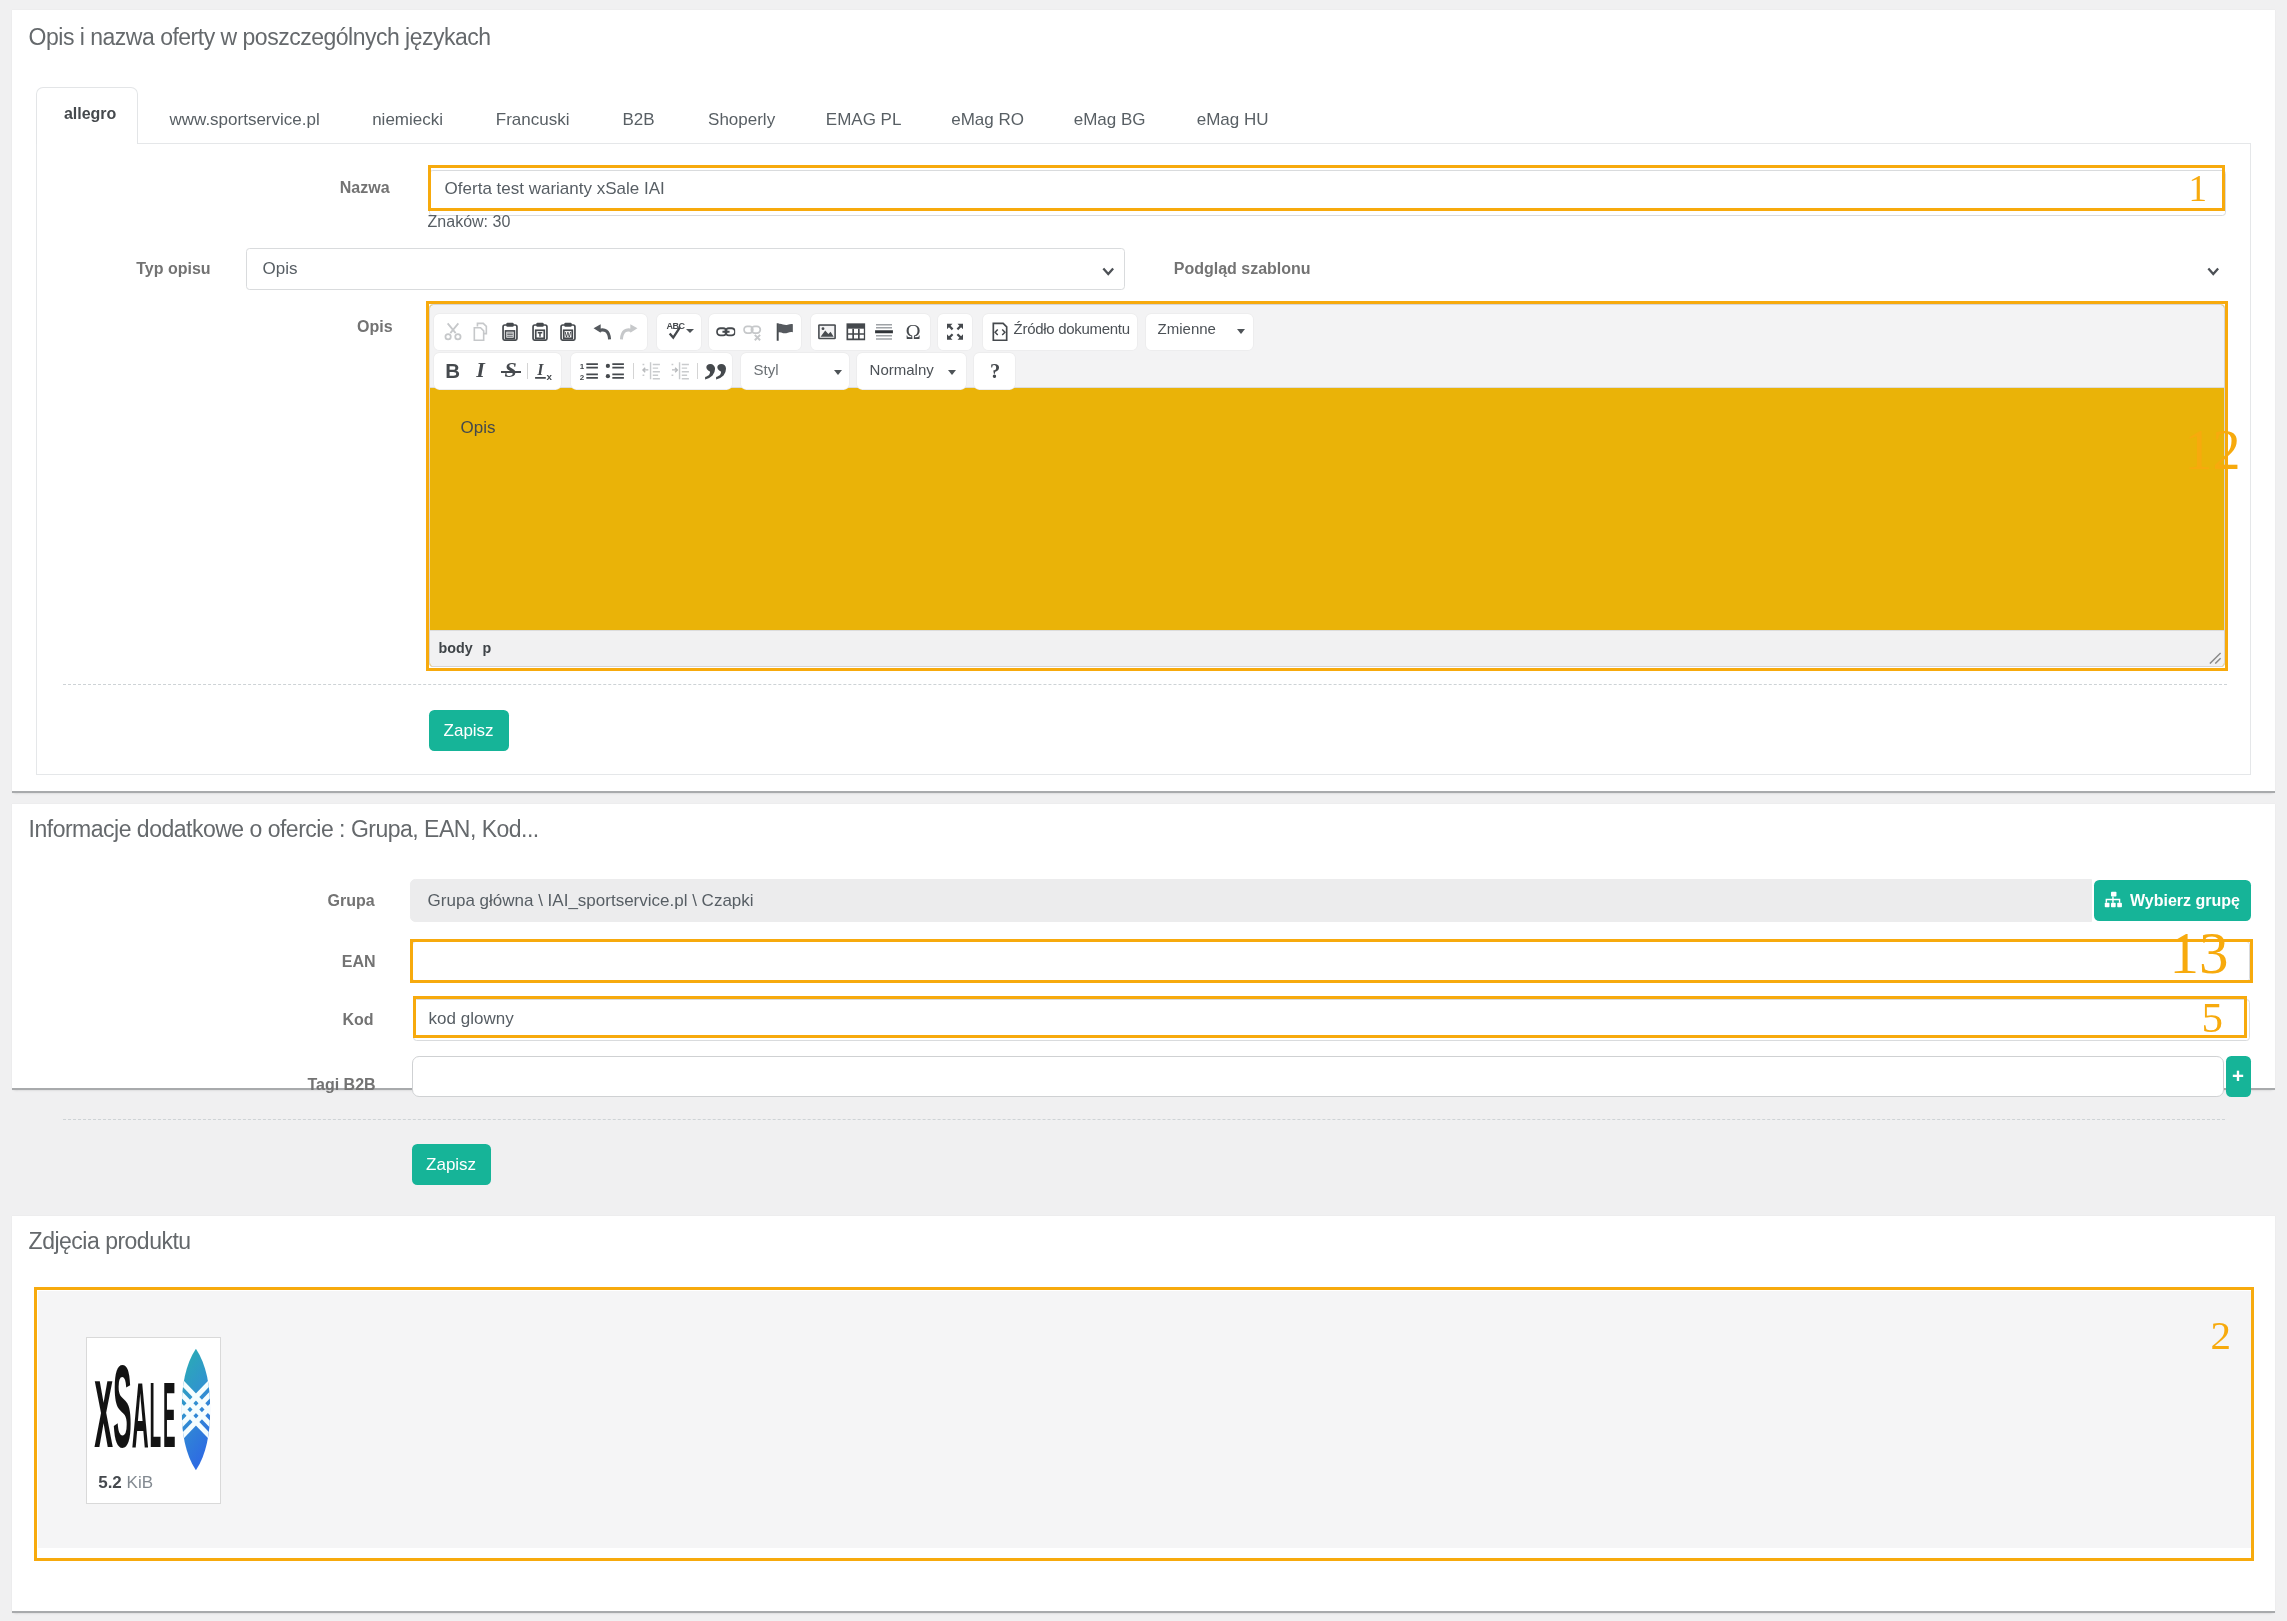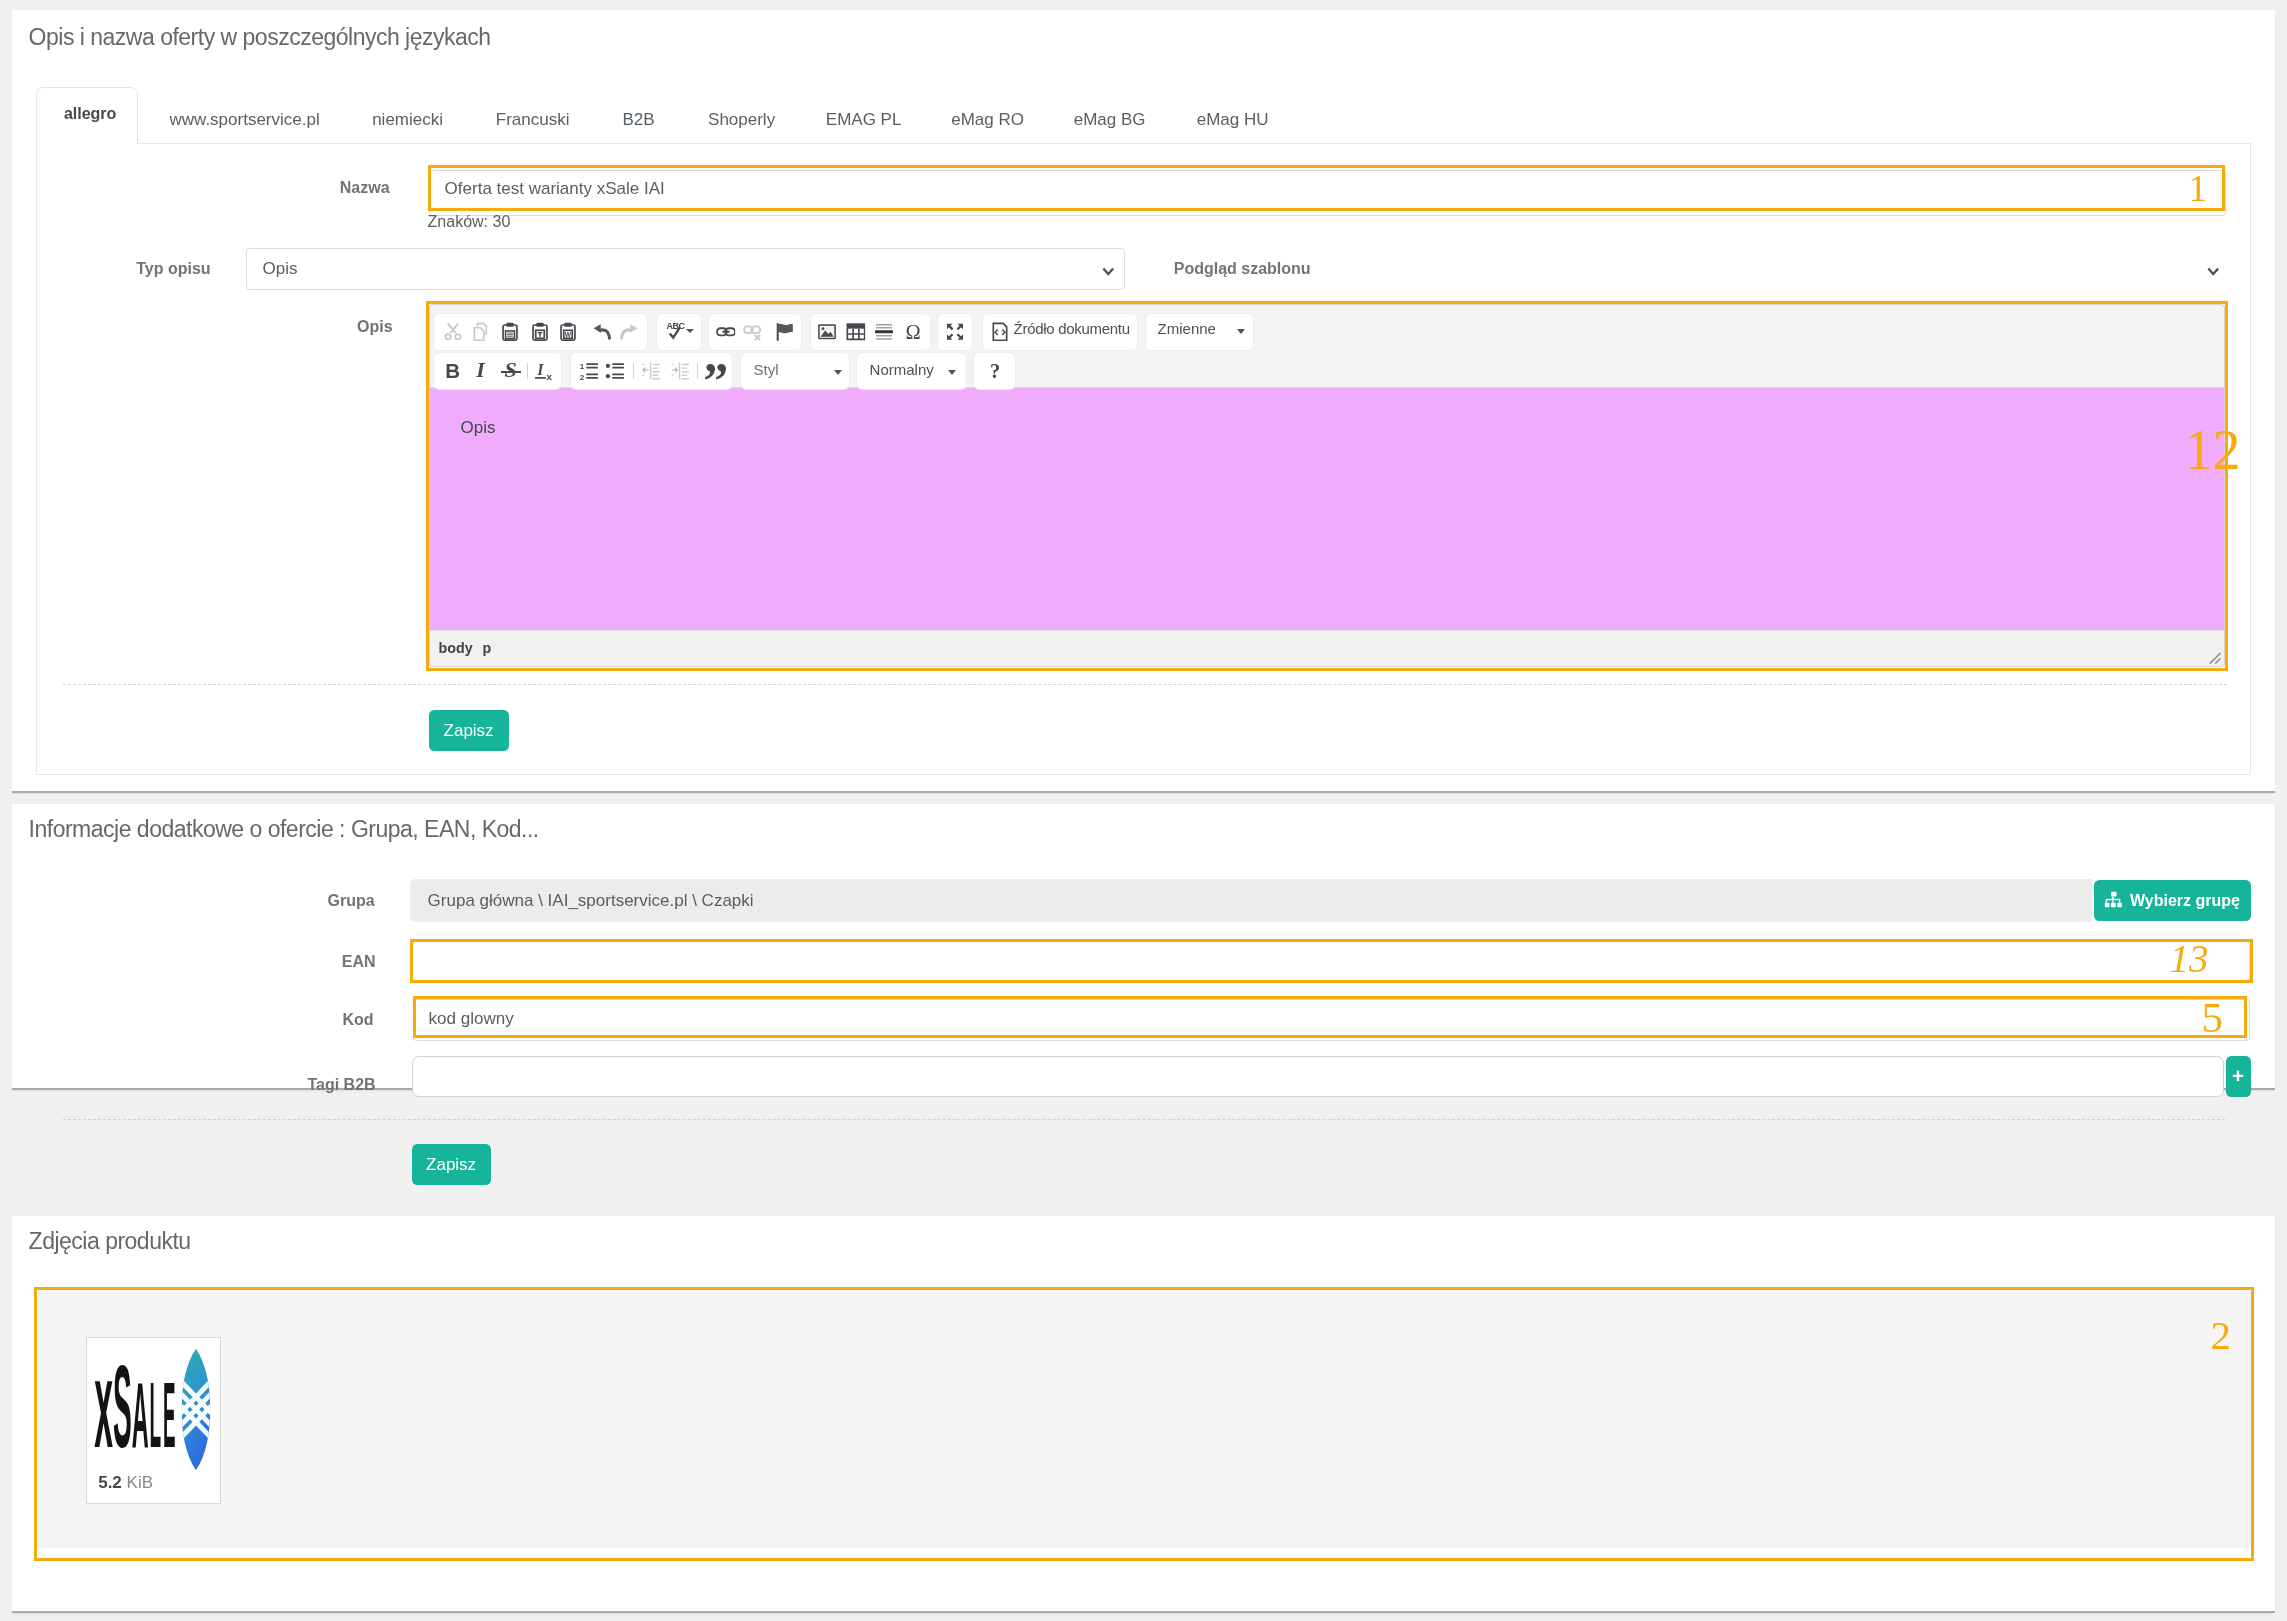--- a/index.html
+++ b/index.html
@@ -44,21 +44,21 @@
     border-radius:7.1px 7.1px 0 0; z-index:5; padding-left:7.1px;
     text-align:center; line-height:51px; font-size:16px; font-weight:bold; color:#45494d;
   }
   #tabpane {
     position:absolute; left:24px; top:133px; width:2215px; height:632px;
     border:0.9px solid #e5e7e9;
   }
   
   #editor {
     position:absolute; left:417px; top:294px; width:1796px; height:363px;
-    border:0.9px solid #d5d5d5; border-radius:3.6px; background:#f0abfc;
+    border:0.9px solid #d5d5d5; border-radius:3.6px; background:#eab308;
   }
   #toolbar {
     position:absolute; left:0; top:0; width:1794px; height:83px;
     background:#f3f3f4; border-bottom:0.9px solid #dcdcdc; border-radius:3.6px 3.6px 0 0;
   }
   .tgrp { position:absolute; background:#fff; border-radius:5.3px; box-shadow:0 0 0 0.9px #ededee; }
   .tgrp.r1 { top:9px; height:36px; }
   .tgrp.r2 { top:48px; height:36px; }
   .ticon { position:absolute; width:19.6px; height:19.6px; transform:translateX(-50%); }
   .licon { position:absolute; transform:translateX(-50%); color:#45494d; font-family:"Liberation Serif",serif; font-weight:bold; line-height:1; white-space:nowrap; }
@@ -322,21 +322,21 @@
       <rect x="9" y="1" width="7" height="6" rx="1"></rect>
       <rect x="1" y="15" width="6" height="6" rx="1"></rect>
       <rect x="9" y="15" width="6" height="6" rx="1"></rect>
       <rect x="17" y="15" width="6" height="6" rx="1"></rect>
       <path d="M11.5 7 L11.5 11 L3 11 L3 15 M11.5 11 L11.5 15 M11.5 11 L20 11 L20 15" stroke="#fff" stroke-width="1.8" fill="none"></path>
     </svg>Wybierz grupę</div>
 
   <div class="lbl" style="left:0; top:137px; width:364px; line-height:41px;">EAN</div>
   <div class="input" style="left:400px; top:137px; width:1838px; height:41px;"></div>
   <div class="obox" style="left:398px; top:135px; width:1843px; height:44px;"></div>
-  <div class="onum" style="left:2158px; top:135px; font-size:39px;font-style:italic;">13</div>
+  <div class="onum" style="left:2158px; top:120px; font-size:59px;">13</div>
 
   <div class="lbl" style="left:0; top:195px; width:362px; line-height:42px;">Kod</div>
   <div class="input" style="left:401px; top:195px; width:1837px; height:42px; line-height:37px; padding-left:15px;">kod glowny</div>
   <div class="obox" style="left:401px; top:192px; width:1834px; height:42px;"></div>
   <div class="onum" style="left:2190px; top:192px; font-size:43px;">5</div>
 
   <div class="lbl" style="left:0; top:260px; width:364px; line-height:41px;">Tagi B2B</div>
   <div class="input" style="left:400px; top:252px; width:1812px; height:41px; border-radius:7.1px; border-color:#cfd1d3;"></div>
   <div class="btn" style="left:2214px; top:252px; width:25px; height:41px; line-height:39px; font-size:20.5px; font-weight:bold;">+</div>
 

